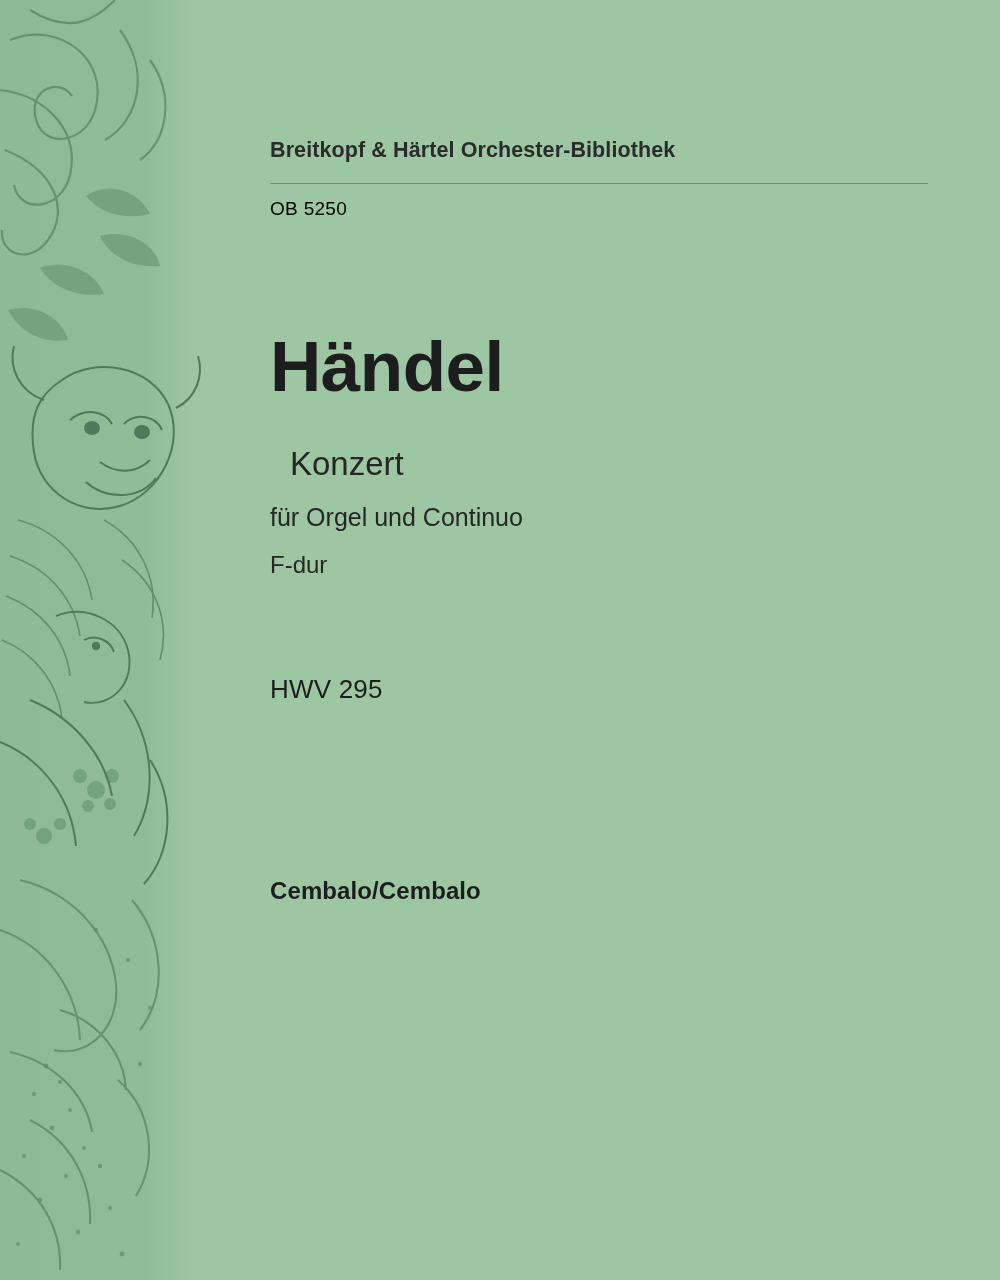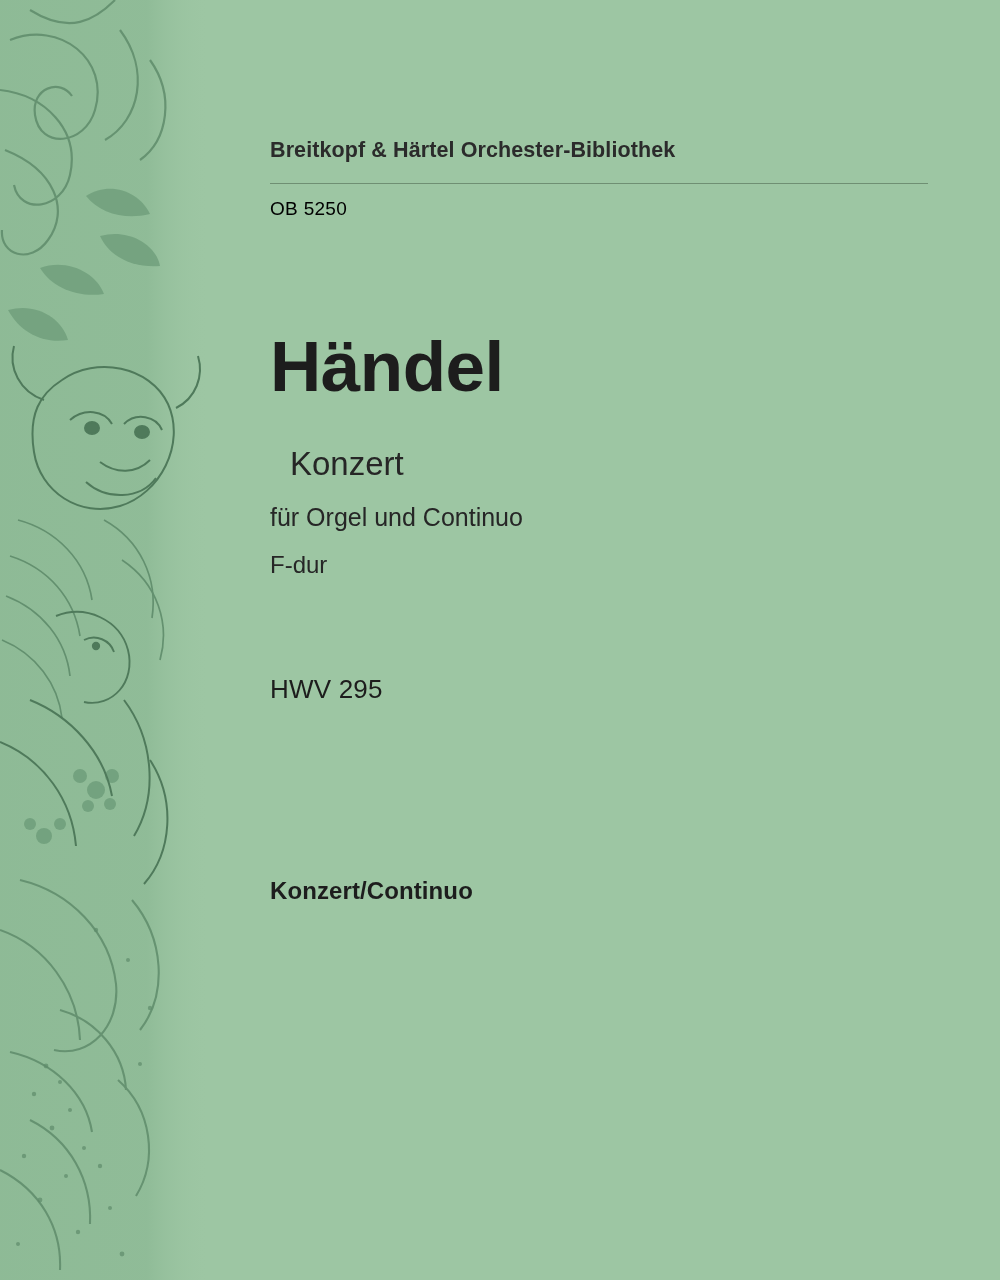--- a/index.html
+++ b/index.html
@@ -243,15 +243,15 @@
   <div class="composer">Händel</div>
 
   <div class="work-title">Konzert</div>
 
   <div class="work-subtitle">für Orgel und Continuo</div>
 
   <div class="work-key">F-dur</div>
 
   <div class="catalogue-id">HWV 295</div>
 
-  <div class="part-name">Konzert/Continuo</div>
+  <div class="part-name">Cembalo/Cembalo</div>
 
 </div>
 
 </body></html>

